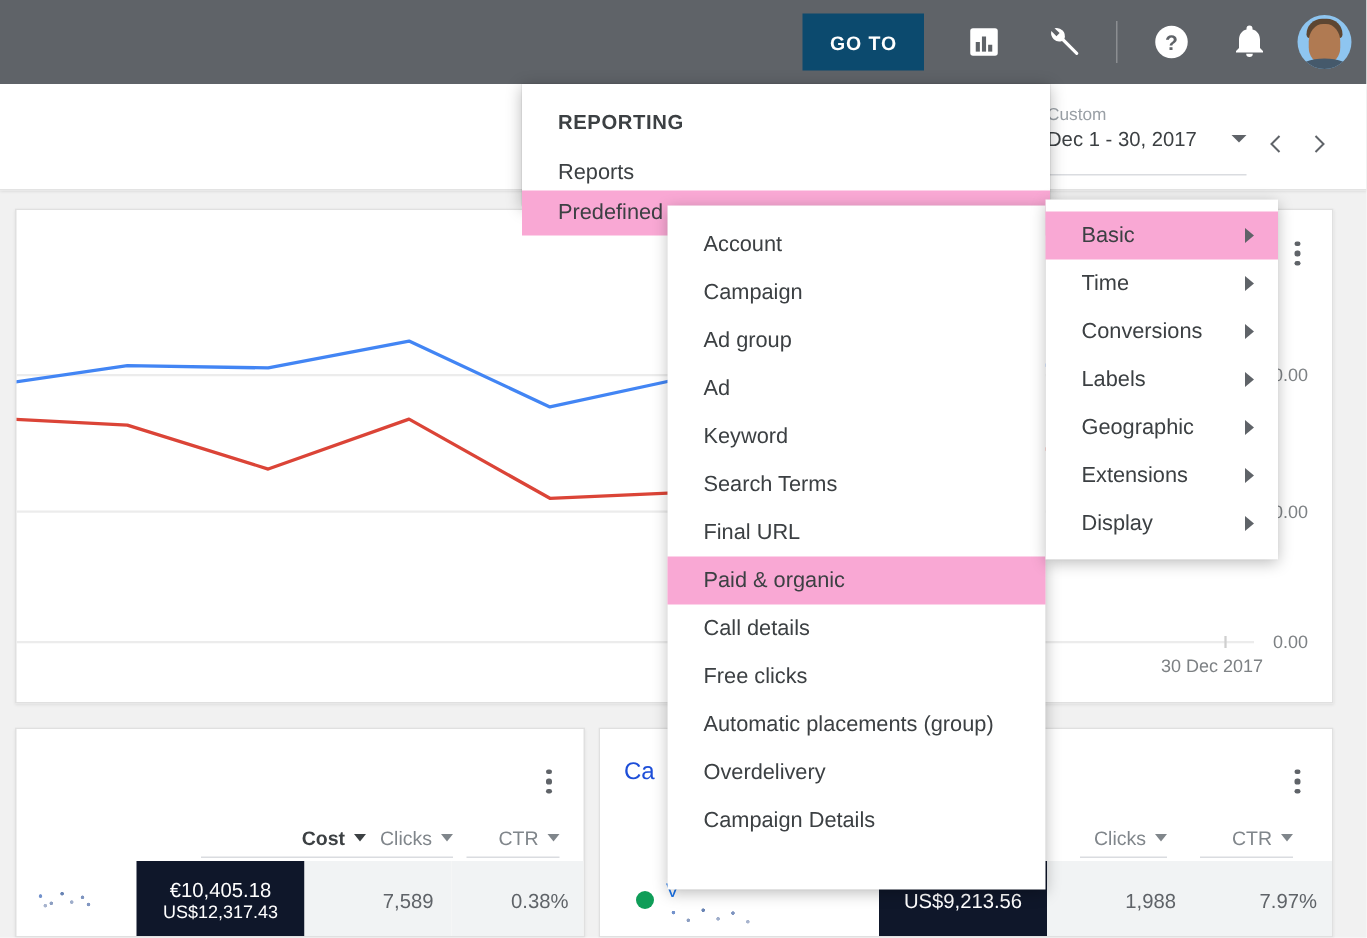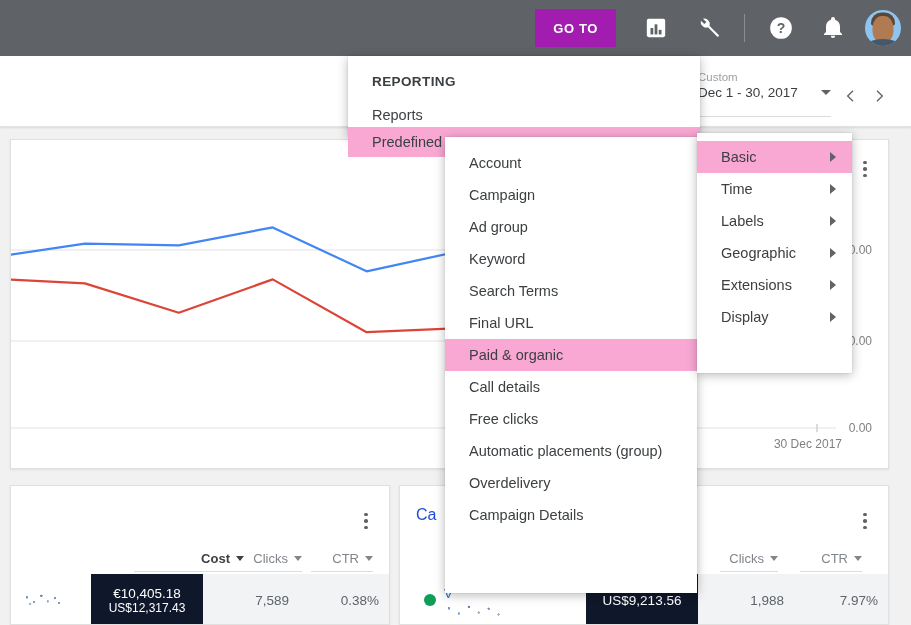--- a/index.html
+++ b/index.html
@@ -12,21 +12,21 @@
   #root { position: relative; width: 911px; height: 625px; }
 
   
   .topbar {
     position: absolute; left: 0; top: 0; width: 911px; height: 56px;
     background: #5f6368;
     display: flex; align-items: center; justify-content: flex-end;
   }
   .goto-btn {
     height: 38px; padding: 0 18px; margin-right: 14px;
-    background: #a21caf; color: #fff;
+    background: #0c4a6e; color: #fff;
     font-size: 13px; font-weight: bold; letter-spacing: .6px;
     display: flex; align-items: center; justify-content: center;
     border: none; cursor: pointer;
   }
   .topicon {
     width: 40px; height: 40px; margin: 0 6px;
     display: flex; align-items: center; justify-content: center;
     cursor: pointer;
   }
   .topicon svg { display: block; }
@@ -375,20 +375,21 @@
     <div class="mi">Reports</div>
   </div>
   <div class="menu" id="menu1b" style="top:127px; height:30px; box-shadow:none;">
     <div class="mi hl" style="height:30px;">Predefined</div>
   </div>
 
   <div class="menu" id="menu2">
     <div class="mi">Account</div>
     <div class="mi">Campaign</div>
     <div class="mi">Ad group</div>
+    <div class="mi">Ad</div>
     <div class="mi">Keyword</div>
     <div class="mi">Search Terms</div>
     <div class="mi">Final URL</div>
     <div class="mi hl">Paid &amp; organic</div>
     <div class="mi">Call details</div>
     <div class="mi">Free clicks</div>
     <div class="mi">Automatic placements (group)</div>
     <div class="mi">Overdelivery</div>
     <div class="mi">Campaign Details</div>
   </div>
@@ -396,20 +397,24 @@
   <div class="menu" id="menu3">
     <div class="mi hl">
       <span>Basic</span>
       <span class="arrow"></span>
     </div>
     <div class="mi">
       <span>Time</span>
       <span class="arrow"></span>
     </div>
     <div class="mi">
+      <span>Conversions</span>
+      <span class="arrow"></span>
+    </div>
+    <div class="mi">
       <span>Labels</span>
       <span class="arrow"></span>
     </div>
     <div class="mi">
       <span>Geographic</span>
       <span class="arrow"></span>
     </div>
     <div class="mi">
       <span>Extensions</span>
       <span class="arrow"></span>

